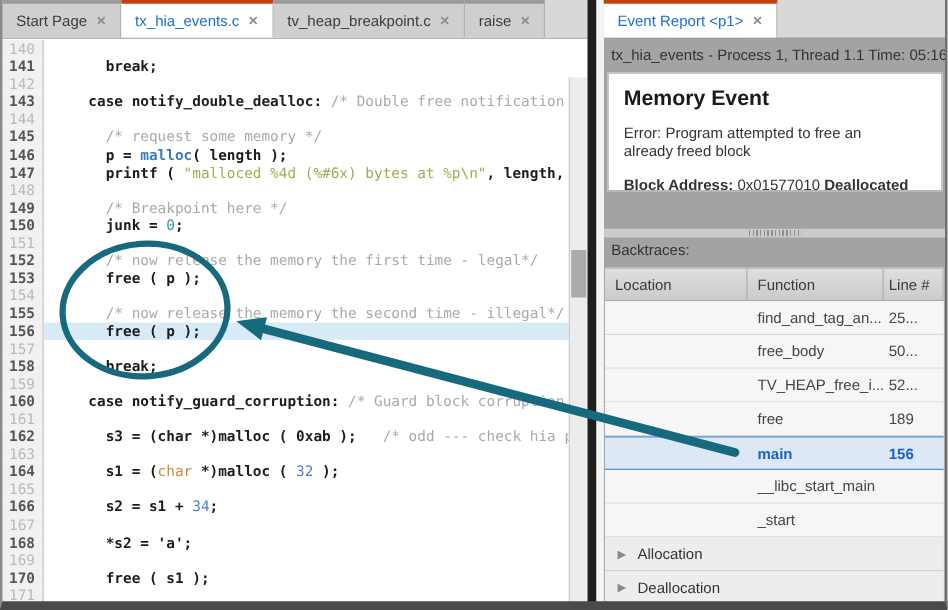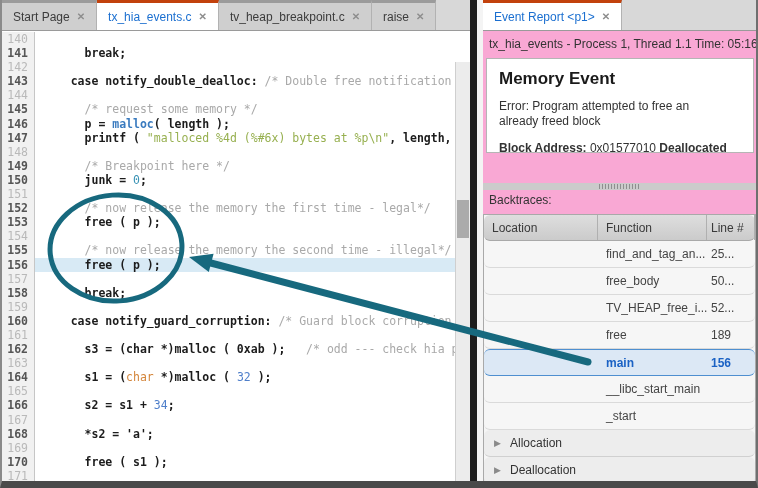--- a/index.html
+++ b/index.html
@@ -31,38 +31,38 @@
   .tk-n{color:#4f7fca;font-weight:normal;}
   .tk-t{color:#3a93b5;font-weight:normal;}
   .tk-o{color:#d4863c;font-weight:normal;}
   
   .vscroll{position:absolute;top:31px;right:0;width:14px;bottom:0;background:#ececec;border-left:1px solid #cfcfcf;}
   .vthumb{position:absolute;left:1px;right:1px;top:138px;height:38px;background:#ababab;}
   
   .vsplit{position:absolute;left:470px;top:0;width:7px;height:488px;background:#1e1e1e;z-index:3;}
   .vgap{position:absolute;left:477px;top:0;width:6px;height:488px;background:#f4f4f4;z-index:2;}
   
-  .report-pane{position:absolute;left:483px;top:0;width:273px;height:481px;background:#f9a8d4;}
+  .report-pane{position:absolute;left:483px;top:0;width:273px;height:481px;background:#a3a3a3;}
   .report-pane .tabbar{left:0;right:0;}
   .info-line{position:absolute;left:0;top:30px;right:0;height:26px;display:flex;align-items:center;
              padding-left:6px;font-size:12px;color:#333;white-space:nowrap;overflow:hidden;border-top:1px solid #9a9a9a;}
   .event-box{position:absolute;left:3px;top:58px;right:2px;height:95px;background:#fff;
              border:1px solid #b5b5b5;padding:10px 12px;box-sizing:border-box;overflow:hidden;}
   .event-title{font-size:17px;font-weight:bold;color:#1a1a1a;margin:0 0 10px 0;}
   .event-error{font-size:12px;color:#333;line-height:15px;max-width:232px;margin-bottom:12px;}
   .event-block{font-size:12px;color:#333;}
   .b{font-weight:bold;}
   .hsplit{position:absolute;left:0;top:183px;right:0;height:7px;background:#cbcbcb;}
   .hgrip{position:absolute;left:50%;top:1px;width:42px;height:5px;margin-left:-21px;
          background:repeating-linear-gradient(90deg,#8e8e8e 0 1px,transparent 1px 3px);}
   .bt-label{position:absolute;left:6px;top:193px;font-size:12px;color:#333;}
   
   .bt-table{position:absolute;left:0;top:214px;right:0;bottom:0;border:1px solid #a9a9a9;
             border-bottom:none;background:#f6f6f6;overflow:hidden;font-size:12px;}
-  .trow{display:flex;height:26px;align-items:center;border-bottom:1px solid #dadada;background:#f6f6f6;color:#444;border-radius:6px;}
+  .trow{display:flex;height:26px;align-items:center;border-bottom:1px solid #dadada;background:#f6f6f6;color:#444;}
   .trow.head{height:25px;background:linear-gradient(#dedede,#cbcbcb);border-bottom:1px solid #a9a9a9;color:#3a3a3a;}
   .trow.head .tc{border-right:1px solid #b0b0b0;height:100%;display:flex;align-items:center;}
   .tc{padding-left:8px;box-sizing:border-box;overflow:hidden;white-space:nowrap;}
   .tc.loc{width:114px;flex:0 0 114px;}
   .tc.fn{width:104px;flex:1 1 auto;}
   .tc.ln{width:48px;flex:0 0 48px;padding-left:4px;}
   .trow.sel{background:#dce8f5;border-top:1px solid #4e8fd0;border-bottom:1px solid #4e8fd0;height:25px;}
   .trow.sel .tc{color:#1b62c4;font-weight:bold;}
   .trow.section{background:#ededed;border-bottom:1px solid #d0d0d0;color:#333;}
   .twisty{width:10px;margin:0 6px 0 10px;color:#8a8a8a;font-size:9px;flex:0 0 10px;}

